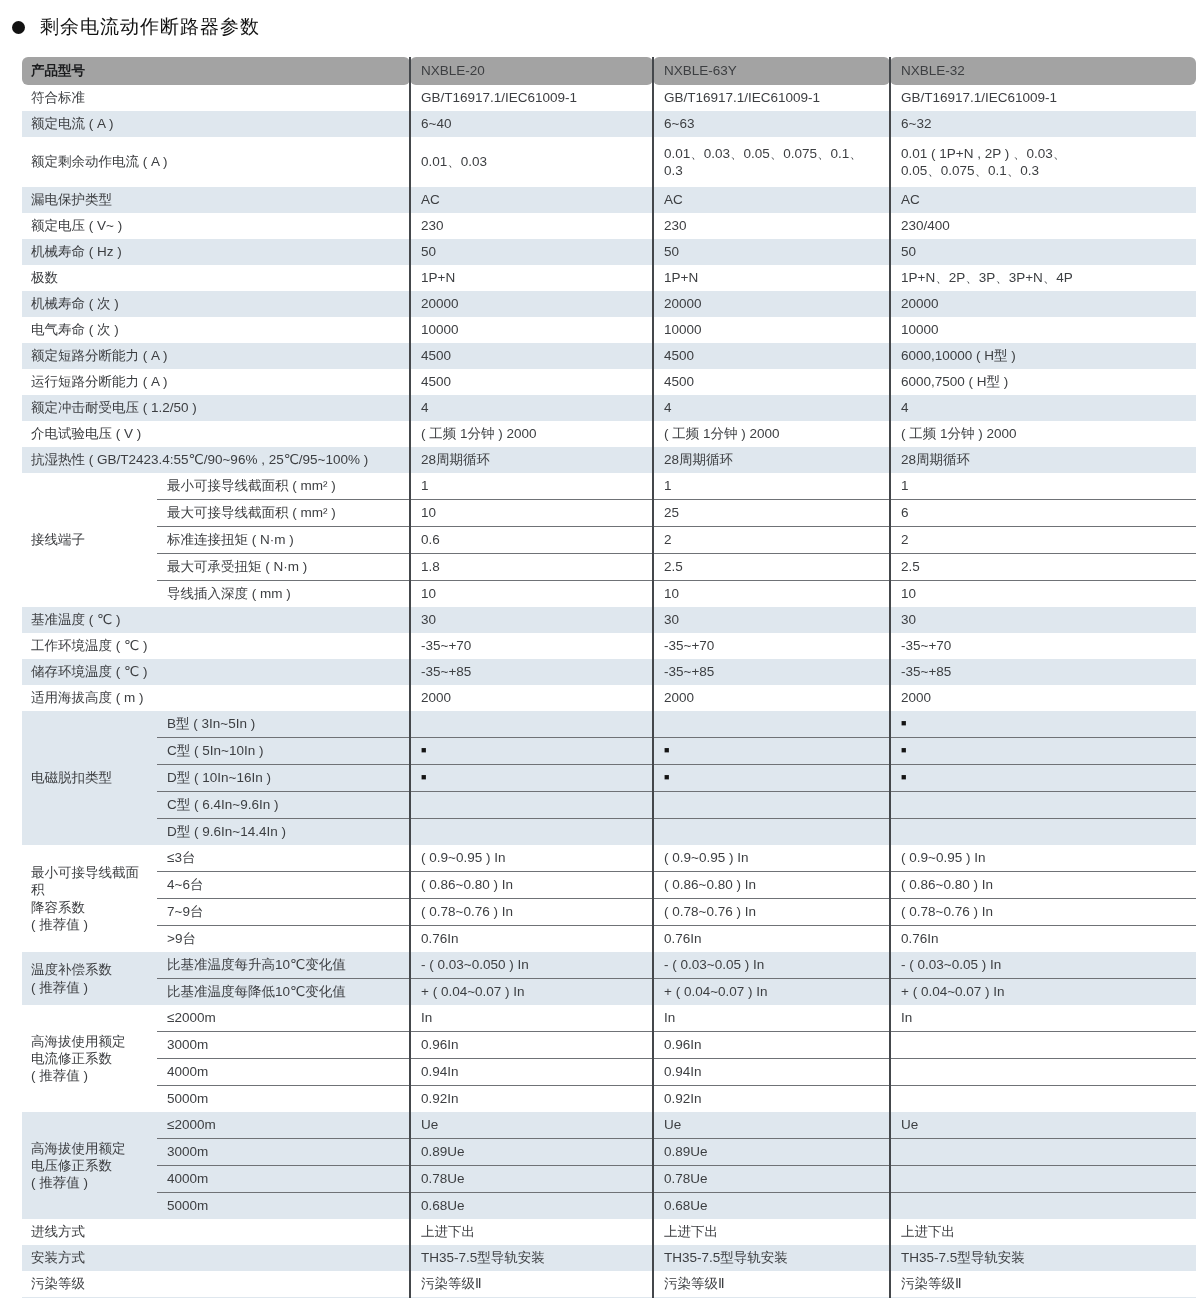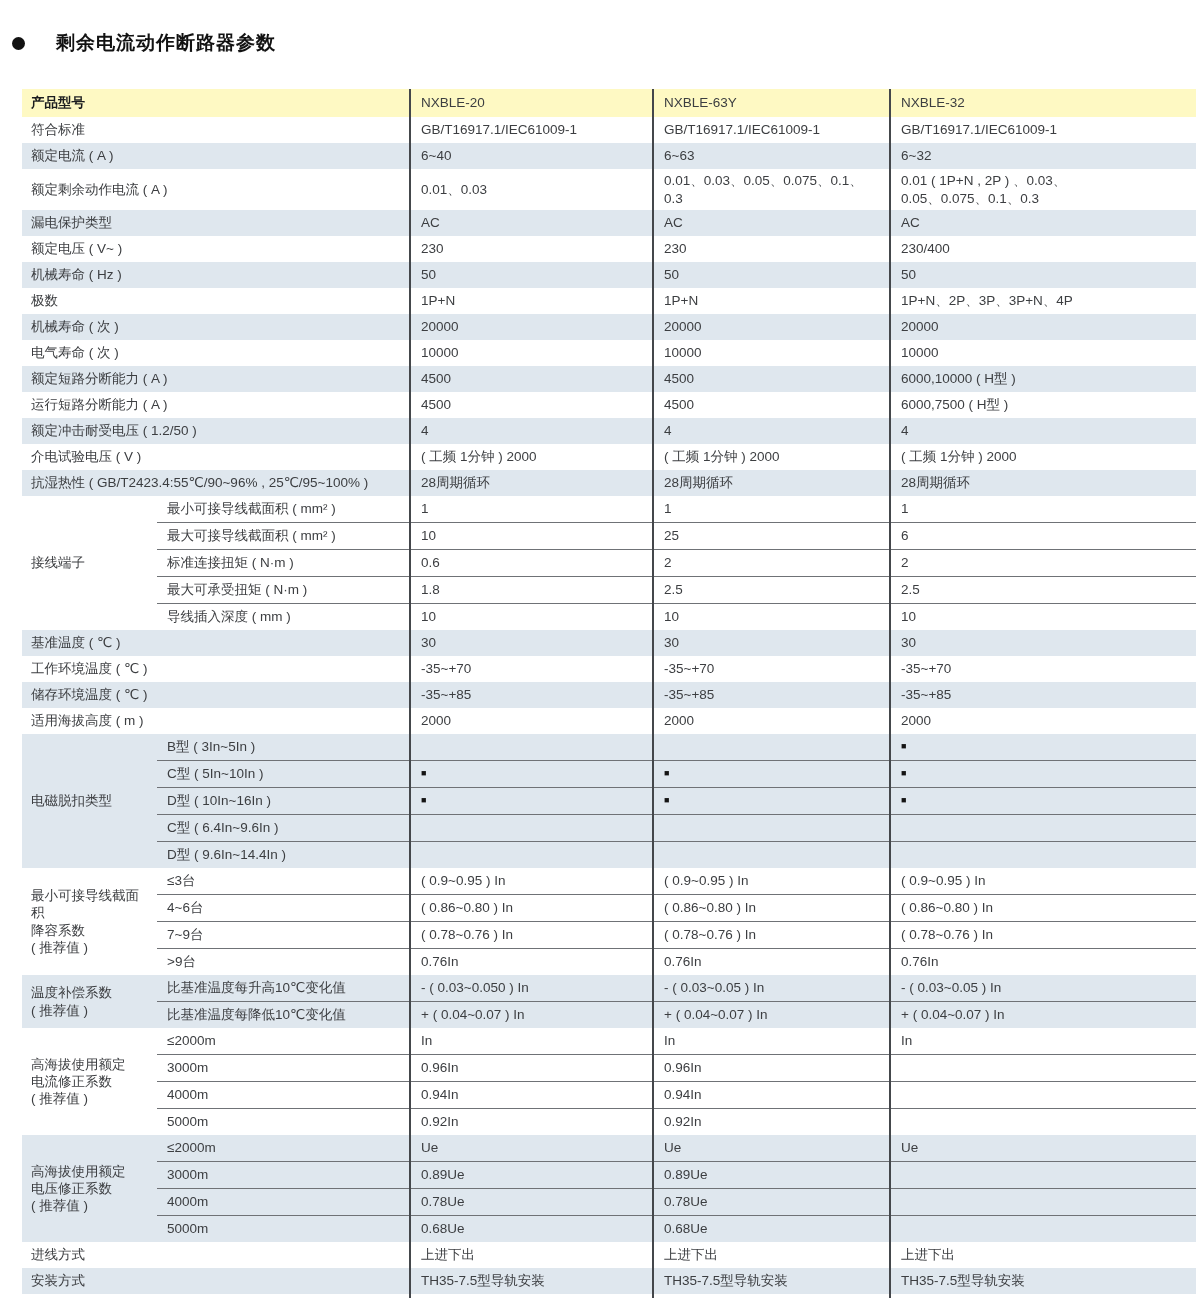--- a/index.html
+++ b/index.html
@@ -1,30 +1,30 @@
 <!DOCTYPE html>
 <html><head>
 <meta charset="utf-8">
 <style>
   html,body { margin:0; padding:0; background:#ffffff; }
   body { width:1200px; font-family:"Liberation Sans","DejaVu Sans",sans-serif; }
   .page { width:1200px; padding-top:8px; }
 
   .title-row { display:flex; align-items:center; gap:15px; padding:6px 0 17px 12px; }
   .bullet { width:13px; height:13px; border-radius:50%; background:#121212; flex:0 0 auto; }
-  .page-title { font-size:19px; font-weight:bold; color:#121212; letter-spacing:1px; margin:16px; }
+  .page-title { font-size:19px; font-weight:normal; color:#121212; letter-spacing:1px; margin:0; }
 
   table.spec { margin-left:22px; width:1174px; border-collapse:collapse; table-layout:fixed;
                border-bottom:2px solid #84888c; }
   td { height:24px; padding:1px 10px; font-size:13.5px; color:#3c3e41; vertical-align:middle;
        line-height:1.28; white-space:pre-line; overflow:hidden; }
   td.plabel { padding-left:9px; }
   td.glabel { padding-left:9px; }
   tr.shade > td { background:#dfe7ee; }
-  tr.header > td { background:#fef9c3; height:26px; }
+  tr.header > td { background:#a3a3a3; height:26px;border-radius:6px; }
   tr.header td.plabel { font-weight:bold; color:#1b1c1e; }
   td.v { border-left:2px solid #44474b; }
   td.subdiv { border-top:1px solid #6f7276; }
   td.sq { font-size:9px; color:#141414; }
 </style>
 </head>
 <body>
 
 <div class="page">
   <div class="title-row">
@@ -52,21 +52,21 @@
           <td class="v">GB/T16917.1/IEC61009-1</td>
           <td class="v">GB/T16917.1/IEC61009-1</td>
           <td class="v">GB/T16917.1/IEC61009-1</td>
         </tr>
         <tr class="shade">
           <td class="plabel" colspan="2">额定电流 ( A )</td>
           <td class="v">6~40</td>
           <td class="v">6~63</td>
           <td class="v">6~32</td>
         </tr>
-        <tr class="" style="height: 41px;">
+        <tr class="" style="height: 50px;">
           <td class="plabel" colspan="2">额定剩余动作电流 ( A )</td>
           <td class="v">0.01、0.03</td>
           <td class="v">0.01、0.03、0.05、0.075、0.1、0.3</td>
           <td class="v">0.01 ( 1P+N , 2P ) 、0.03、
 0.05、0.075、0.1、0.3</td>
         </tr>
         <tr class="shade">
           <td class="plabel" colspan="2">漏电保护类型</td>
           <td class="v">AC</td>
           <td class="v">AC</td>

